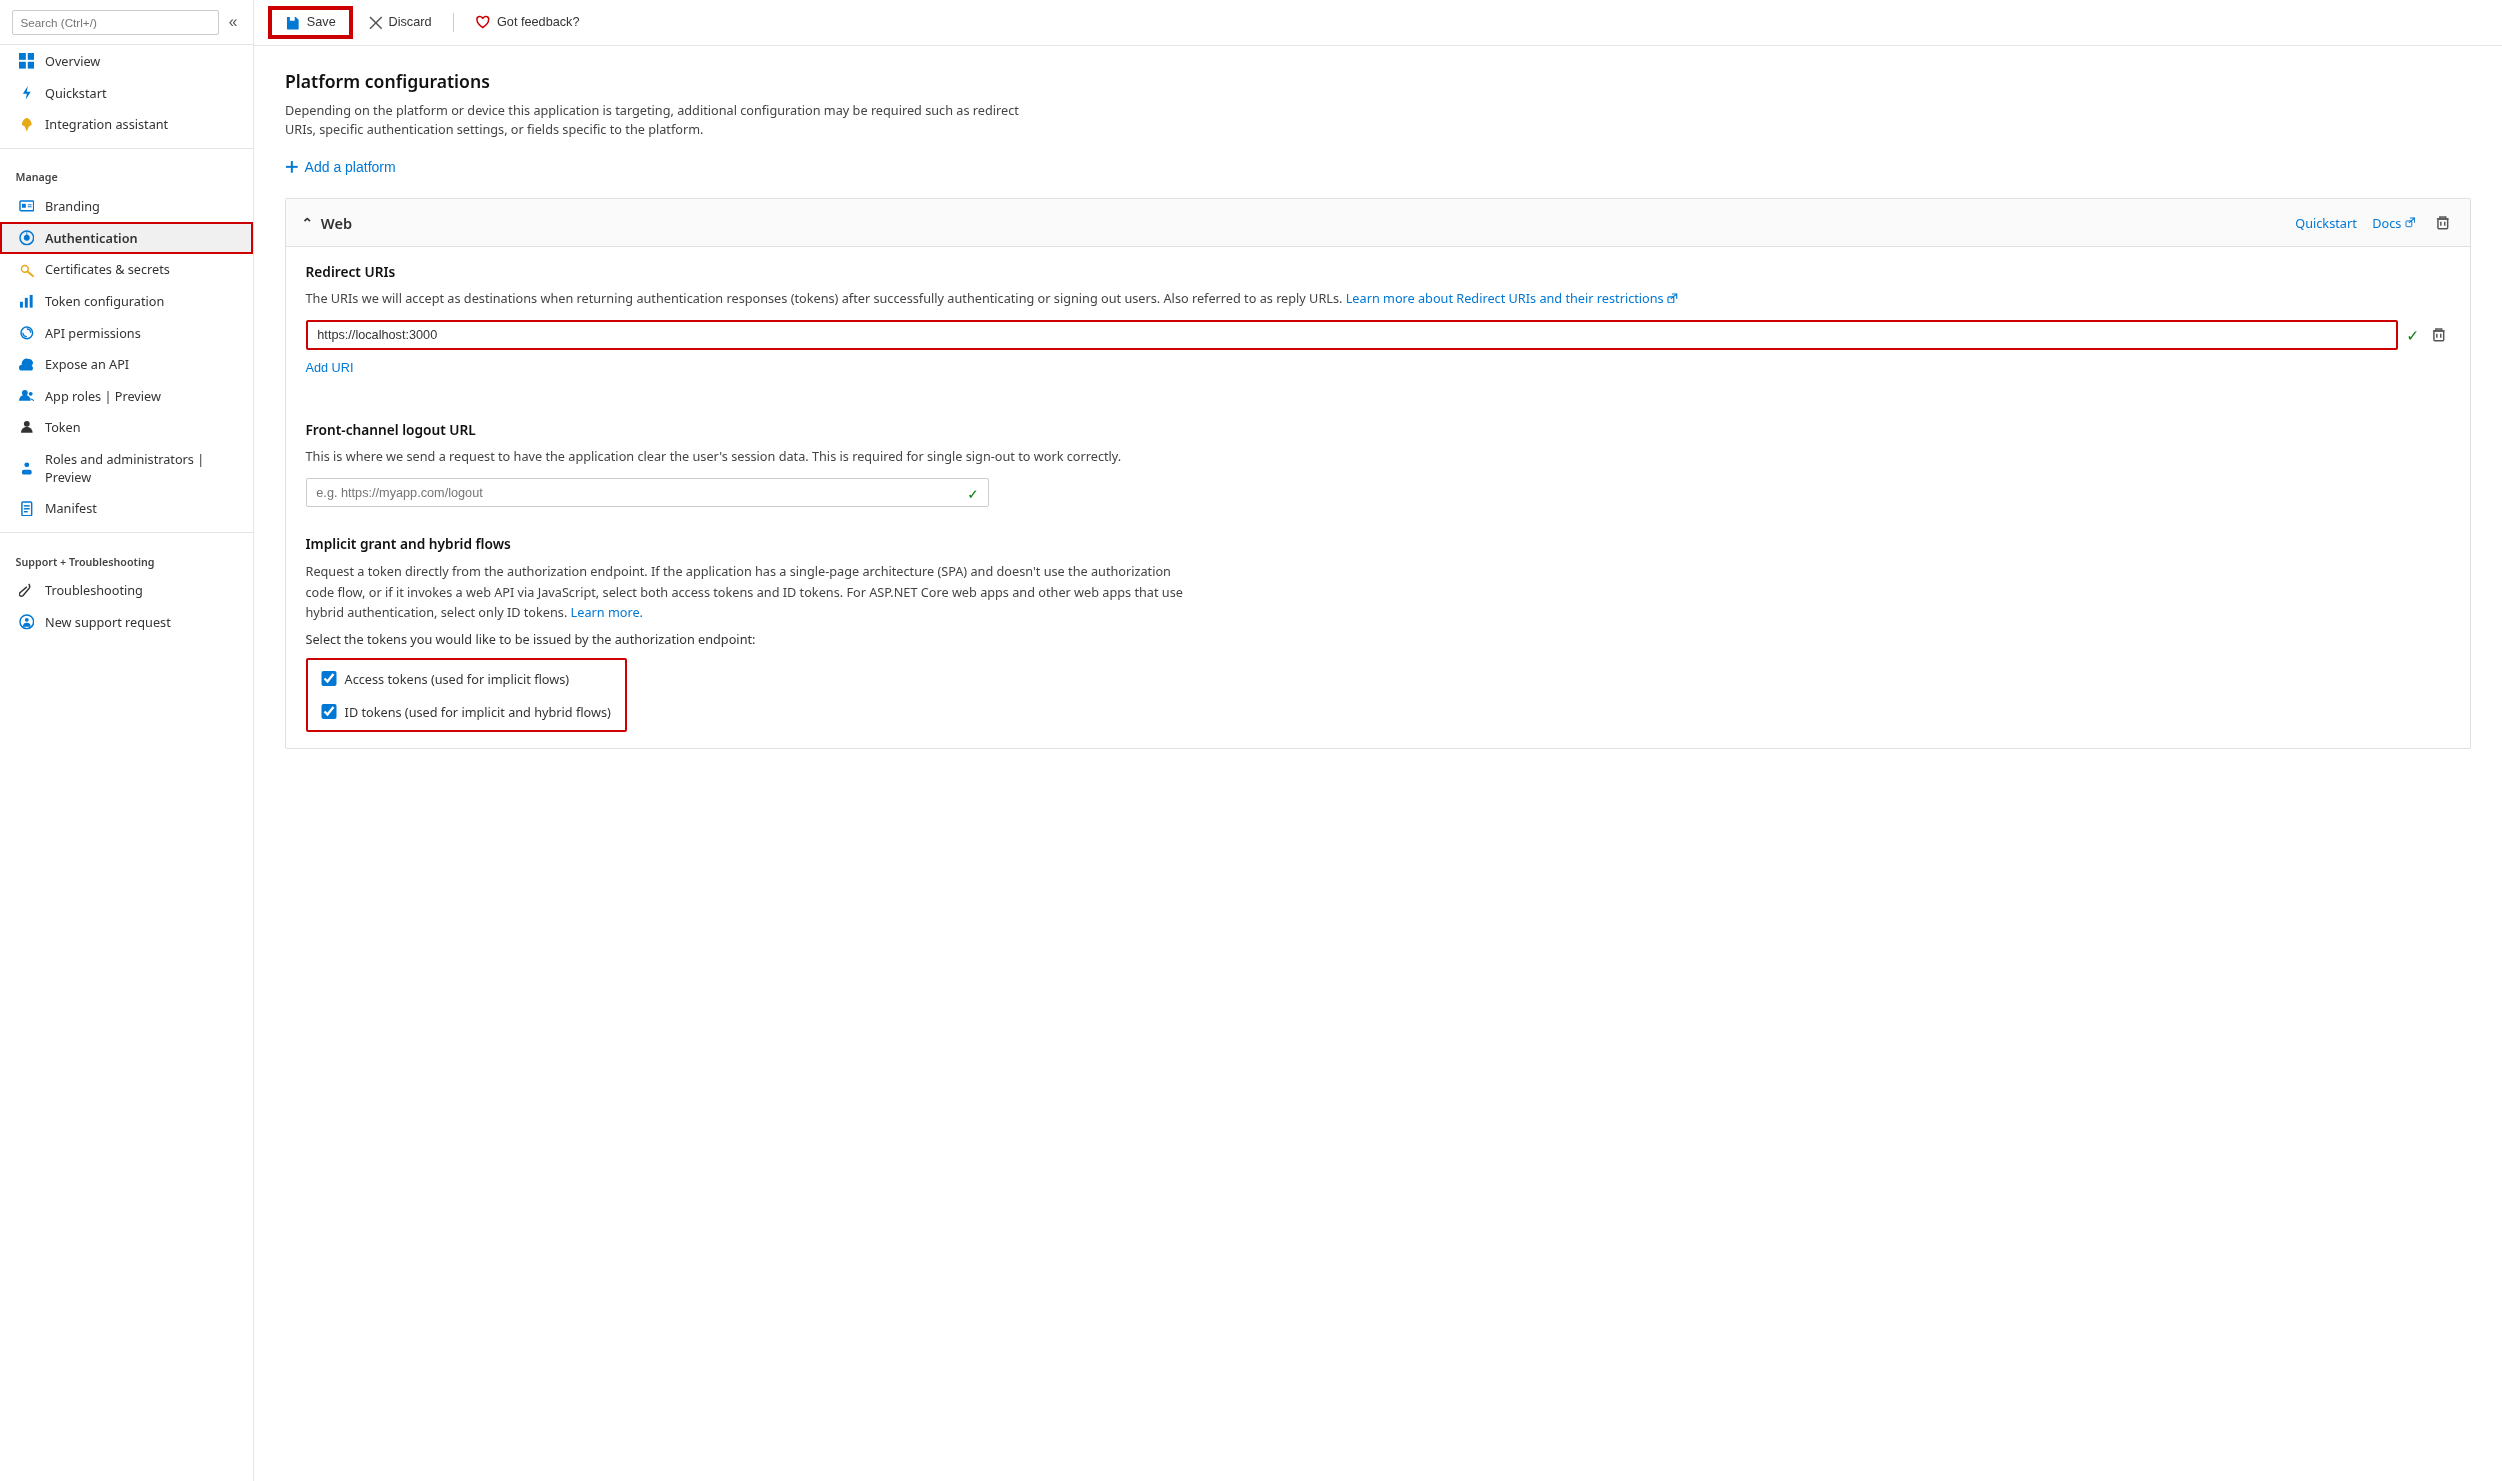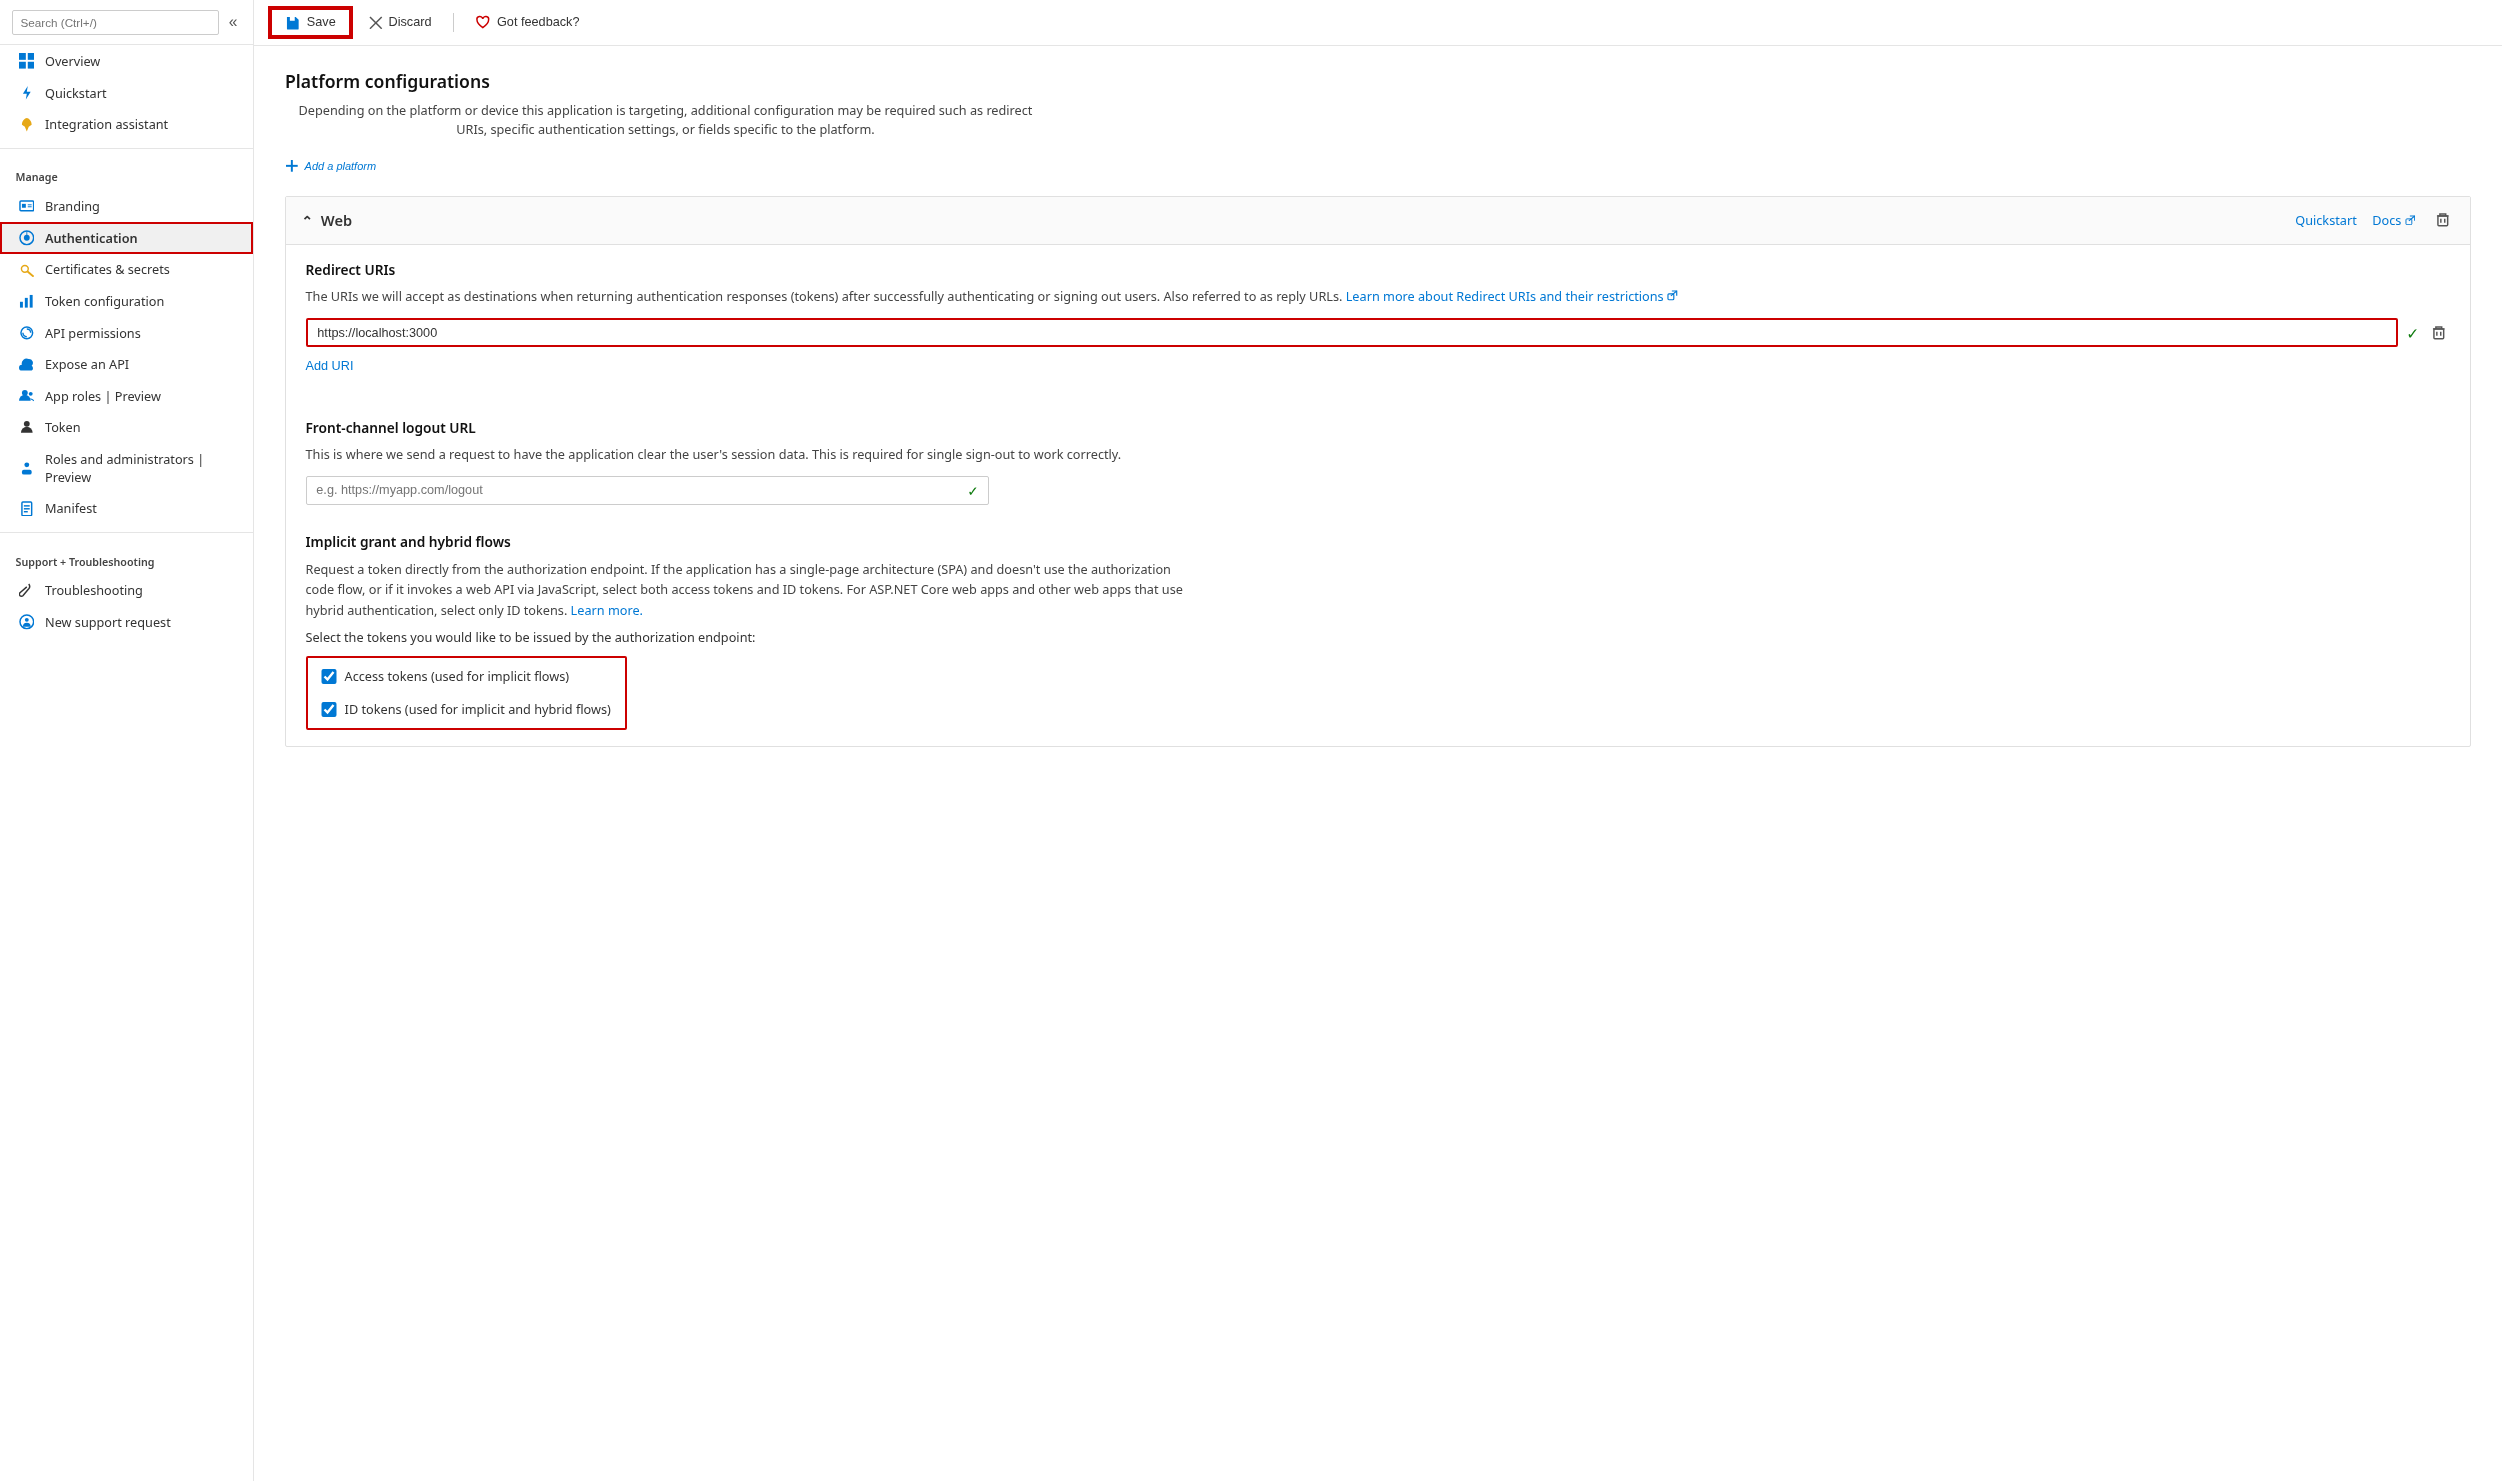--- a/index.html
+++ b/index.html
@@ -161,35 +161,33 @@
       color: #111;
       margin-bottom: 7.8px;
     }
 
     .section-desc {
       font-size: 12.7px;
       color: #444;
       margin-bottom: 15.6px;
       max-width: 761px;
       line-height: 1.5;
-      text-align: center;
     }
 
     .add-platform-btn {
       display: flex;
       align-items: center;
       gap: 5.9px;
       background: none;
       border: none;
       color: #0078d4;
-      font-size: 11px;
+      font-size: 14px;
       cursor: pointer;
       padding: 3.9px 0;
       margin-bottom: 19.5px;
-      font-style: italic;
     }
 
     .web-card {
       border: 1px solid #e0e0e0;
       border-radius: 2px;
       margin-bottom: 23.4px;
     }
 
     .web-card-header {
       display: flex;

